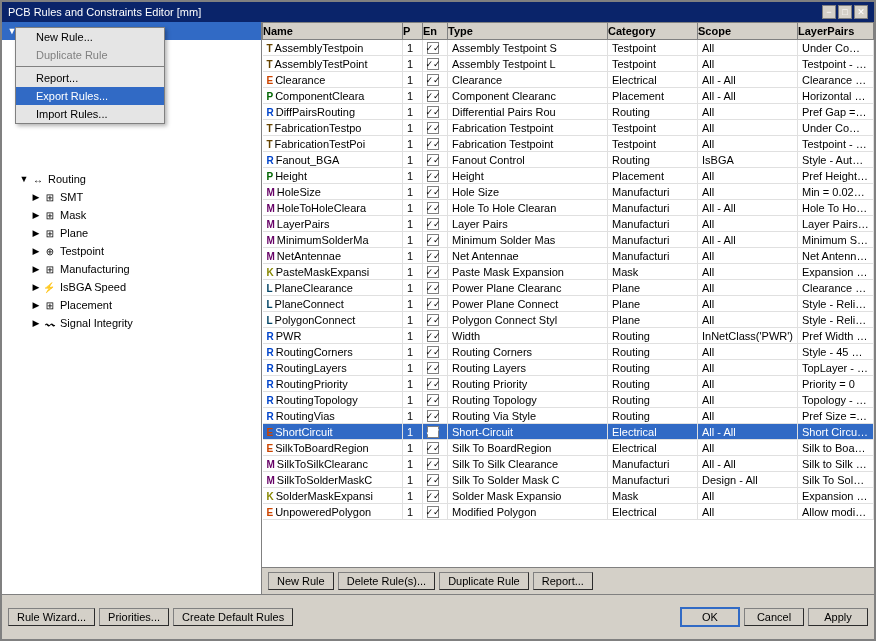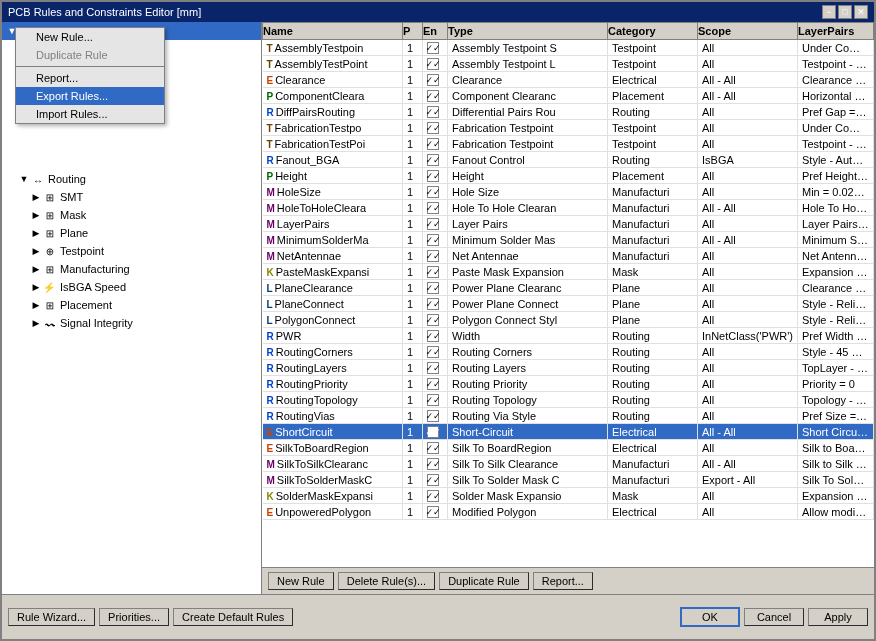--- a/index.html
+++ b/index.html
@@ -521,21 +521,21 @@
               <tr>
     <td>
       <span style="color:#660066; font-weight:bold; font-size:10px; margin-right:2px;">M</span>SilkToSolderMaskC
     </td>
     <td>1</td>
     <td>
       <span class="checkbox checked">✓</span>
     </td>
     <td>Silk To Solder Mask C</td>
     <td>Manufacturi</td>
-    <td>Export - All</td>
+    <td>Design - All</td>
     <td>Silk To Solder Mask C</td>
   </tr>
               <tr>
     <td>
       <span style="color:#888800; font-weight:bold; font-size:10px; margin-right:2px;">K</span>SolderMaskExpansi
     </td>
     <td>1</td>
     <td>
       <span class="checkbox checked">✓</span>
     </td>

